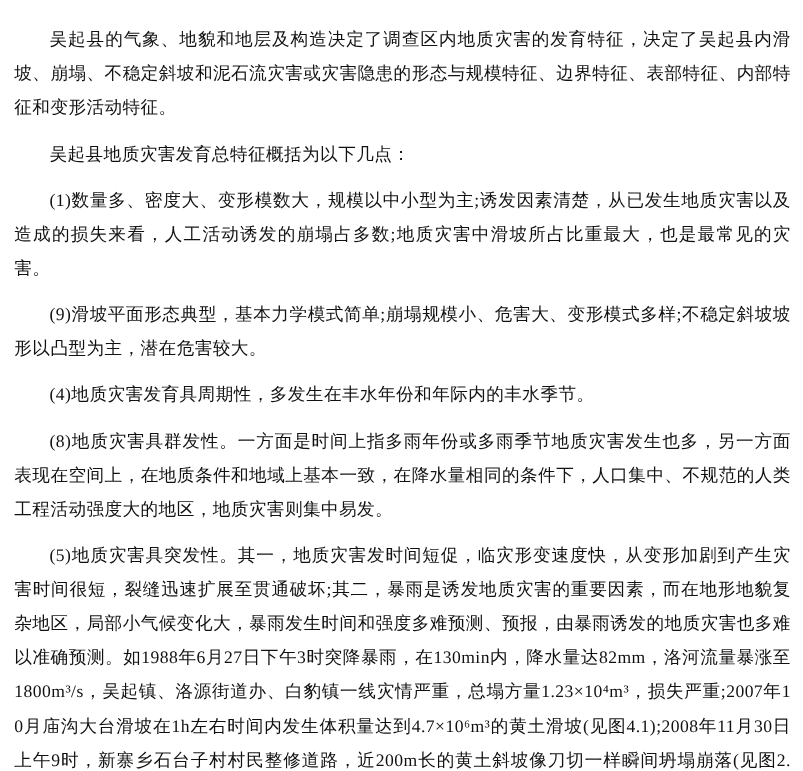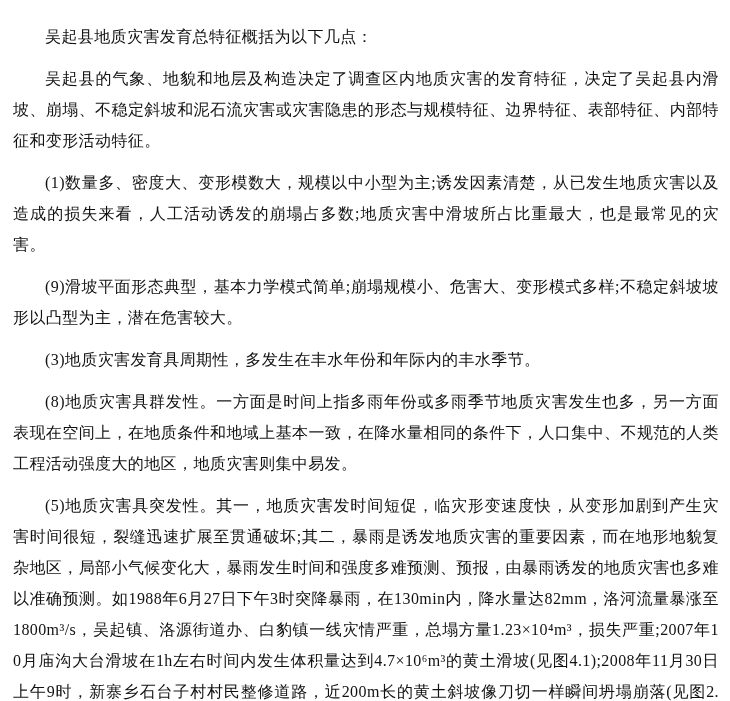--- a/index.html
+++ b/index.html
@@ -29,20 +29,20 @@
     text-indent: 2em;
     text-align: justify;
     text-justify: inter-ideograph;
     word-break: break-all;
   }
 </style>
 </head>
 <body>
 
 <div class="doc-page">
+  <p>吴起县的气象、地貌和地层及构造决定了调查区内地质灾害的发育特征，决定了吴起县内滑坡、崩塌、不稳定斜坡和泥石流灾害或灾害隐患的形态与规模特征、边界特征、表部特征、内部特征和变形活动特征。</p>
   <p>吴起县地质灾害发育总特征概括为以下几点：</p>
-  <p>吴起县的气象、地貌和地层及构造决定了调查区内地质灾害的发育特征，决定了吴起县内滑坡、崩塌、不稳定斜坡和泥石流灾害或灾害隐患的形态与规模特征、边界特征、表部特征、内部特征和变形活动特征。</p>
   <p>(1)数量多、密度大、变形模数大，规模以中小型为主;诱发因素清楚，从已发生地质灾害以及造成的损失来看，人工活动诱发的崩塌占多数;地质灾害中滑坡所占比重最大，也是最常见的灾害。</p>
   <p>(9)滑坡平面形态典型，基本力学模式简单;崩塌规模小、危害大、变形模式多样;不稳定斜坡坡形以凸型为主，潜在危害较大。</p>
-  <p>(3)地质灾害发育具周期性，多发生在丰水年份和年际内的丰水季节。</p>
+  <p>(4)地质灾害发育具周期性，多发生在丰水年份和年际内的丰水季节。</p>
   <p>(8)地质灾害具群发性。一方面是时间上指多雨年份或多雨季节地质灾害发生也多，另一方面表现在空间上，在地质条件和地域上基本一致，在降水量相同的条件下，人口集中、不规范的人类工程活动强度大的地区，地质灾害则集中易发。</p>
   <p>(5)地质灾害具突发性。其一，地质灾害发时间短促，临灾形变速度快，从变形加剧到产生灾害时间很短，裂缝迅速扩展至贯通破坏;其二，暴雨是诱发地质灾害的重要因素，而在地形地貌复杂地区，局部小气候变化大，暴雨发生时间和强度多难预测、预报，由暴雨诱发的地质灾害也多难以准确预测。如1988年6月27日下午3时突降暴雨，在130min内，降水量达82mm，洛河流量暴涨至1800m³/s，吴起镇、洛源街道办、白豹镇一线灾情严重，总塌方量1.23×10⁴m³，损失严重;2007年10月庙沟大台滑坡在1h左右时间内发生体积量达到4.7×10⁶m³的黄土滑坡(见图4.1);2008年11月30日上午9时，新寨乡石台子村村民整修道路，近200m长的黄土斜坡像刀切一样瞬间坍塌崩落(见图2.5)，造成6死1伤。</p>
 </div>
 
 </body></html>

